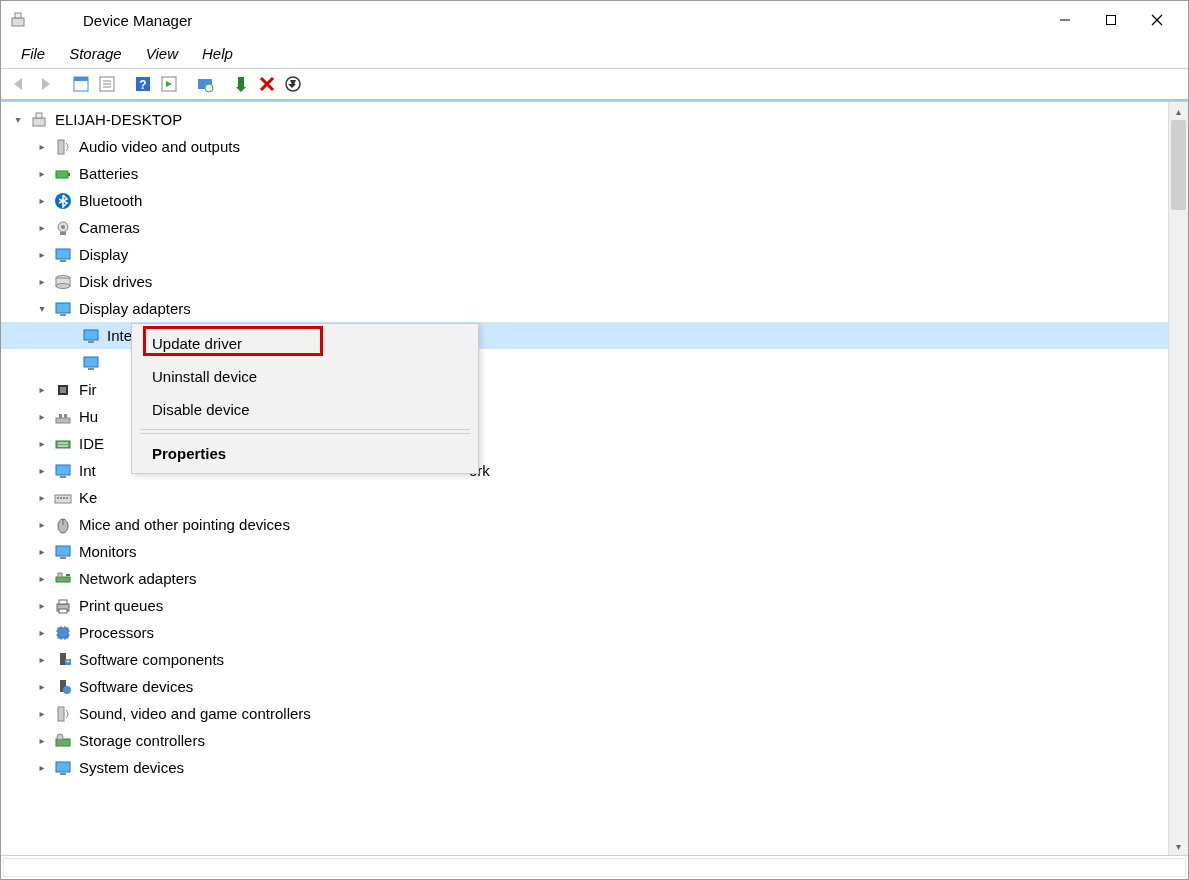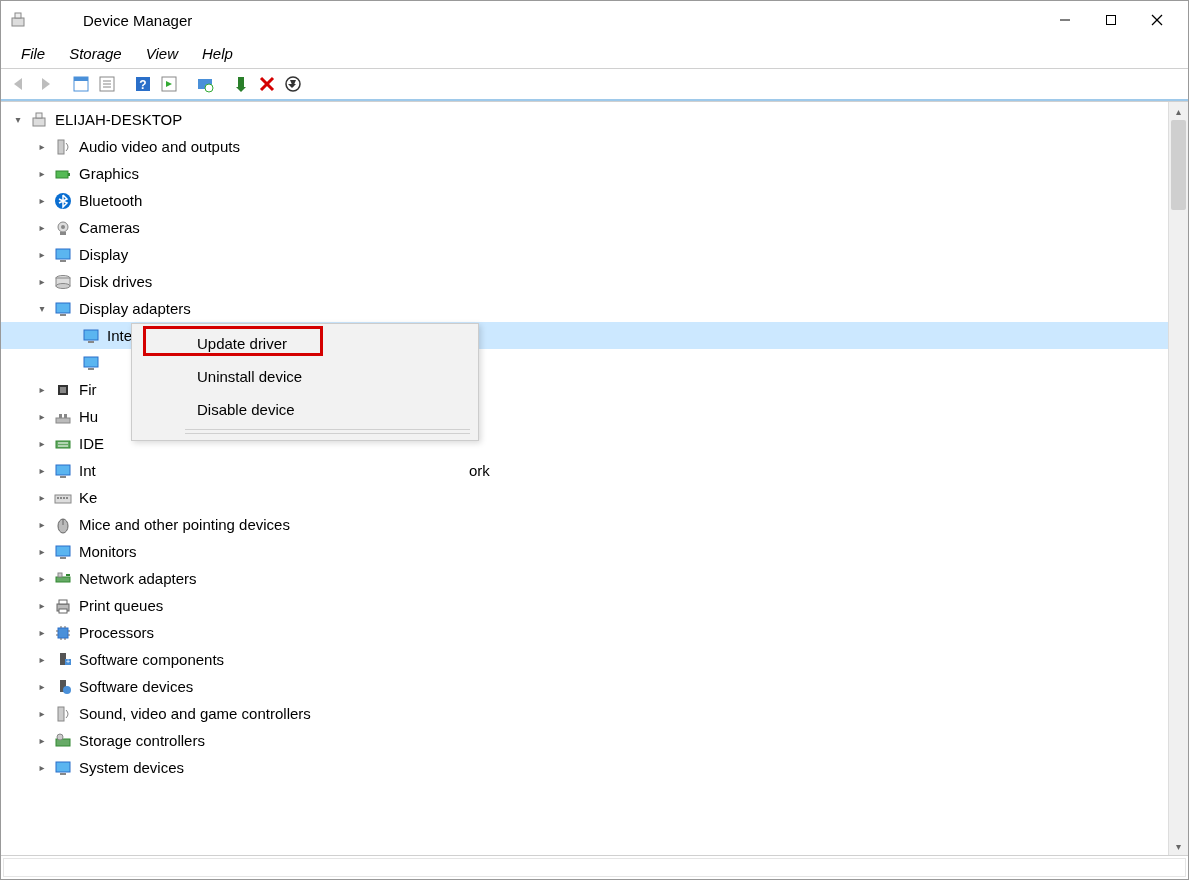--- a/index.html
+++ b/index.html
@@ -279,21 +279,21 @@
     </div>
 
     <div class="row depth-1">
       <span class="caret">▸</span>
       <span class="icon">
           <svg width="18" height="18">
             <rect x="2" y="6" width="12" height="7" fill="#5b5" stroke="#383"></rect>
             <rect x="14" y="8" width="2" height="3" fill="#383"></rect>
           </svg>
         </span>
-      <span>Graphics</span>
+      <span>Batteries</span>
     </div>
 
     <div class="row depth-1">
       <span class="caret">▸</span>
       <span class="icon">
           <svg width="18" height="18">
             <circle cx="9" cy="9" r="8" fill="#0a6ed1"></circle>
             <path d="M9 3 L9 15 L13 11 L5 7 M9 3 L13 7 L5 11" fill="none" stroke="#fff" stroke-width="1.5"></path>
           </svg>
         </span>
@@ -542,26 +542,27 @@
           <svg width="18" height="18">
             <rect x="2" y="3" width="14" height="10" fill="#5bb5f0" stroke="#2a6fc9"></rect>
             <rect x="6" y="14" width="6" height="2" fill="#888"></rect>
           </svg>
         </span>
       <span>System devices</span>
     </div>
 
   </div>
 
-  <div class="contextmenu" style="left:130px; top:221px;padding-left:45px;">
+  <div class="contextmenu" style="left:130px; top:221px;">
     <div class="cm-item">Update driver</div>
     <div class="cm-item">Uninstall device</div>
     <div class="cm-item">Disable device</div>
     <div class="cm-sep"></div>
     <div class="cm-sep"></div>
+    <div class="cm-item bold">Properties</div>
   </div>
 
   <div class="highlight-box" style="left:142px; top:224px; width:180px; height:30px;"></div>
 
   <div class="vscroll">
     <div class="arrow">▴</div>
     <div class="track">
         <div class="thumb"></div>
       </div>
     <div class="arrow">▾</div>

